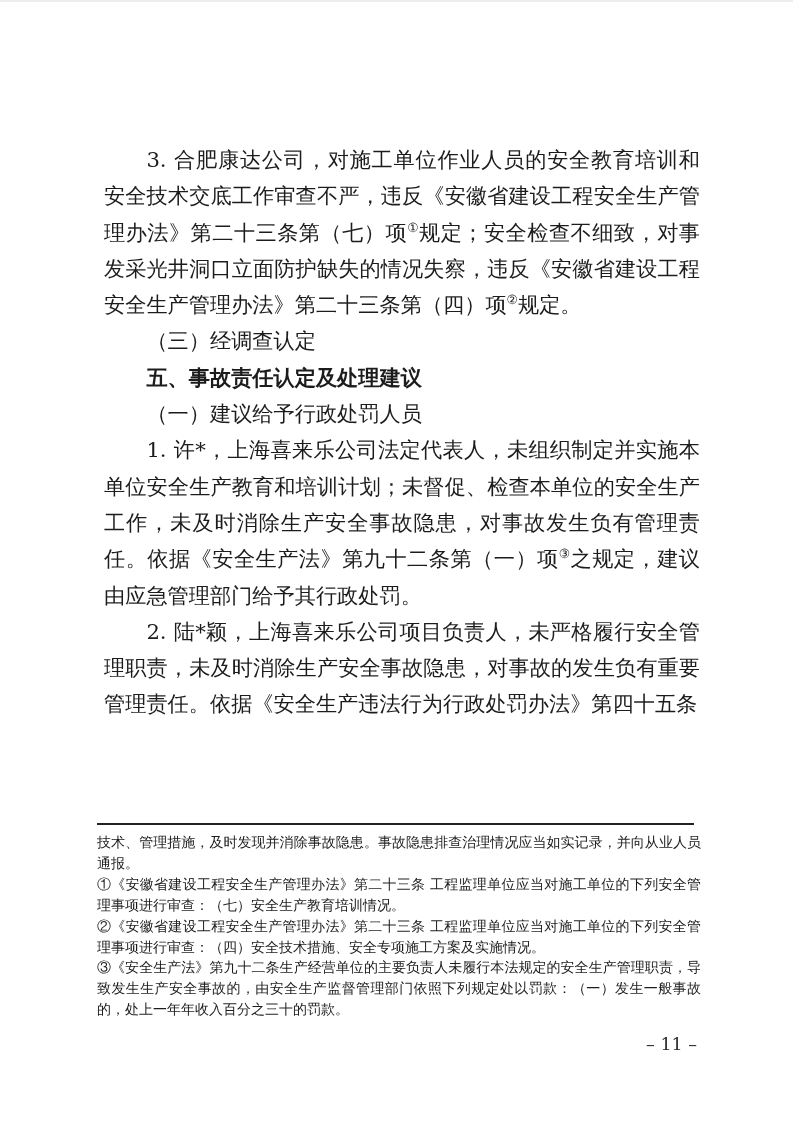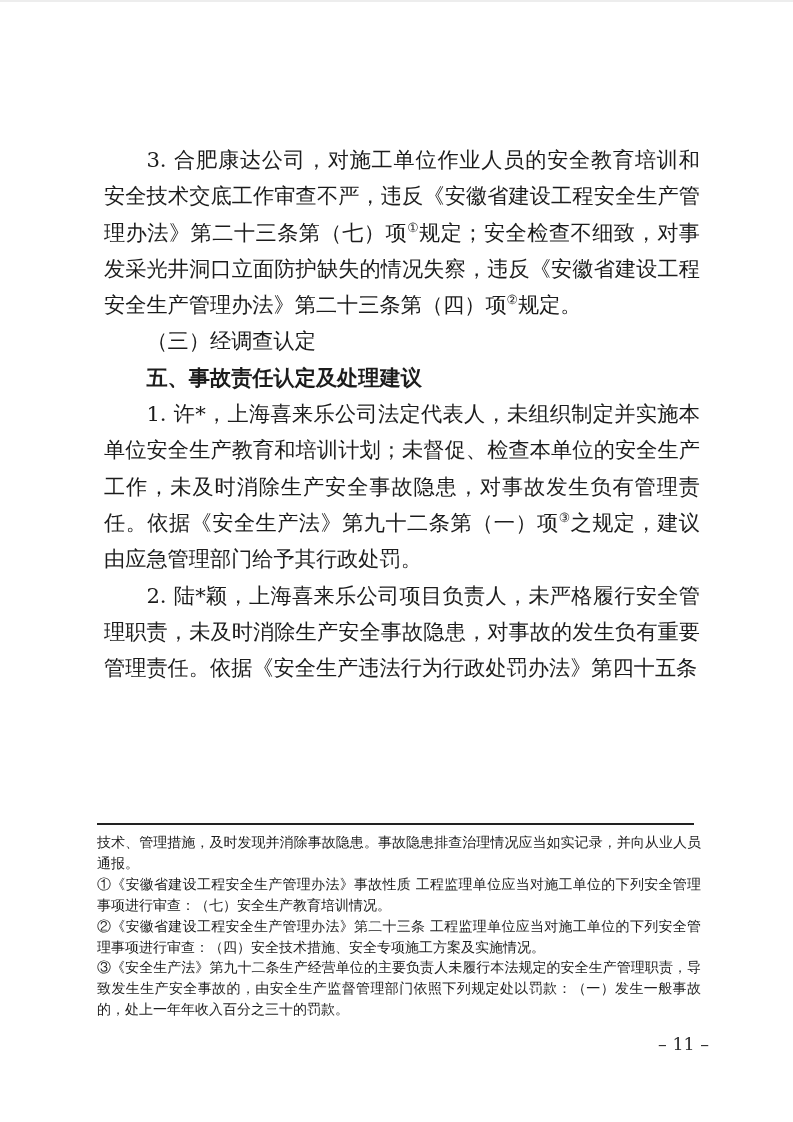--- a/index.html
+++ b/index.html
@@ -61,38 +61,39 @@
     line-height: 20.9px;
     text-align: justify;
     text-justify: inter-ideograph;
   }
   .footnotes .footnote {
     margin: 0;
   }
   .page-number {
     position: absolute;
     top: 1032px;
-    right: 84px;
+    right: 96px;
     font-size: 17.5px;
     color: #2a2a2a;
     font-family: "DejaVu Serif", "Liberation Serif", serif;
   }
 </style>
 </head>
 <body>
 
 <div class="page">
   <div class="body-text">
       <p class="para body">3. 合肥康达公司，对施工单位作业人员的安全教育培训和安全技术交底工作审查不严，违反《安徽省建设工程安全生产管理办法》第二十三条第（七）项<sup class="fnref">①</sup>规定；安全检查不细致，对事发采光井洞口立面防护缺失的情况失察，违反《安徽省建设工程安全生产管理办法》第二十三条第（四）项<sup class="fnref">②</sup>规定。</p>
       <p class="para subheading">（三）经调查认定</p>
       <p class="para heading">五、事故责任认定及处理建议</p>
+      <p class="para subheading">（一）建议给予行政处罚人员</p>
       <p class="para body">1. 许*，上海喜来乐公司法定代表人，未组织制定并实施本单位安全生产教育和培训计划；未督促、检查本单位的安全生产工作，未及时消除生产安全事故隐患，对事故发生负有管理责任。依据《安全生产法》第九十二条第（一）项<sup class="fnref">③</sup>之规定，建议由应急管理部门给予其行政处罚。</p>
       <p class="para body">2. 陆*颖，上海喜来乐公司项目负责人，未严格履行安全管理职责，未及时消除生产安全事故隐患，对事故的发生负有重要管理责任。依据《安全生产违法行为行政处罚办法》第四十五条</p>
     </div>
   <div class="footnote-rule"></div>
   <div class="footnotes">
       <p class="footnote">技术、管理措施，及时发现并消除事故隐患。事故隐患排查治理情况应当如实记录，并向从业人员通报。</p>
-      <p class="footnote">①《安徽省建设工程安全生产管理办法》事故性质 工程监理单位应当对施工单位的下列安全管理事项进行审查：（七）安全生产教育培训情况。</p>
+      <p class="footnote">①《安徽省建设工程安全生产管理办法》第二十三条 工程监理单位应当对施工单位的下列安全管理事项进行审查：（七）安全生产教育培训情况。</p>
       <p class="footnote">②《安徽省建设工程安全生产管理办法》第二十三条 工程监理单位应当对施工单位的下列安全管理事项进行审查：（四）安全技术措施、安全专项施工方案及实施情况。</p>
       <p class="footnote">③《安全生产法》第九十二条生产经营单位的主要负责人未履行本法规定的安全生产管理职责，导致发生生产安全事故的，由安全生产监督管理部门依照下列规定处以罚款：（一）发生一般事故的，处上一年年收入百分之三十的罚款。</p>
     </div>
   <div class="page-number">– 11 –</div>
 </div>
 
 </body></html>

